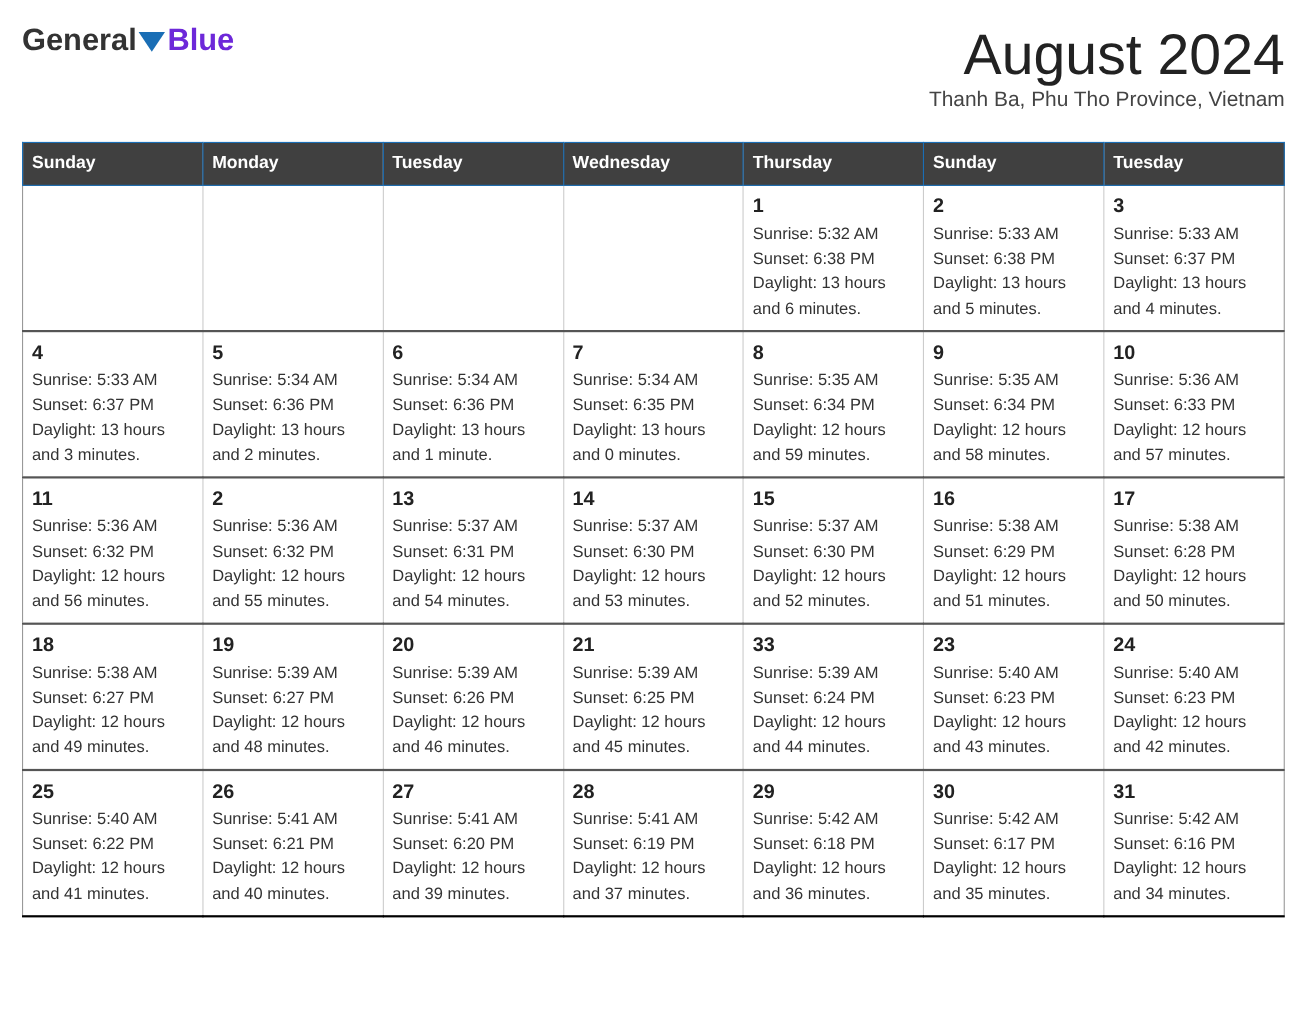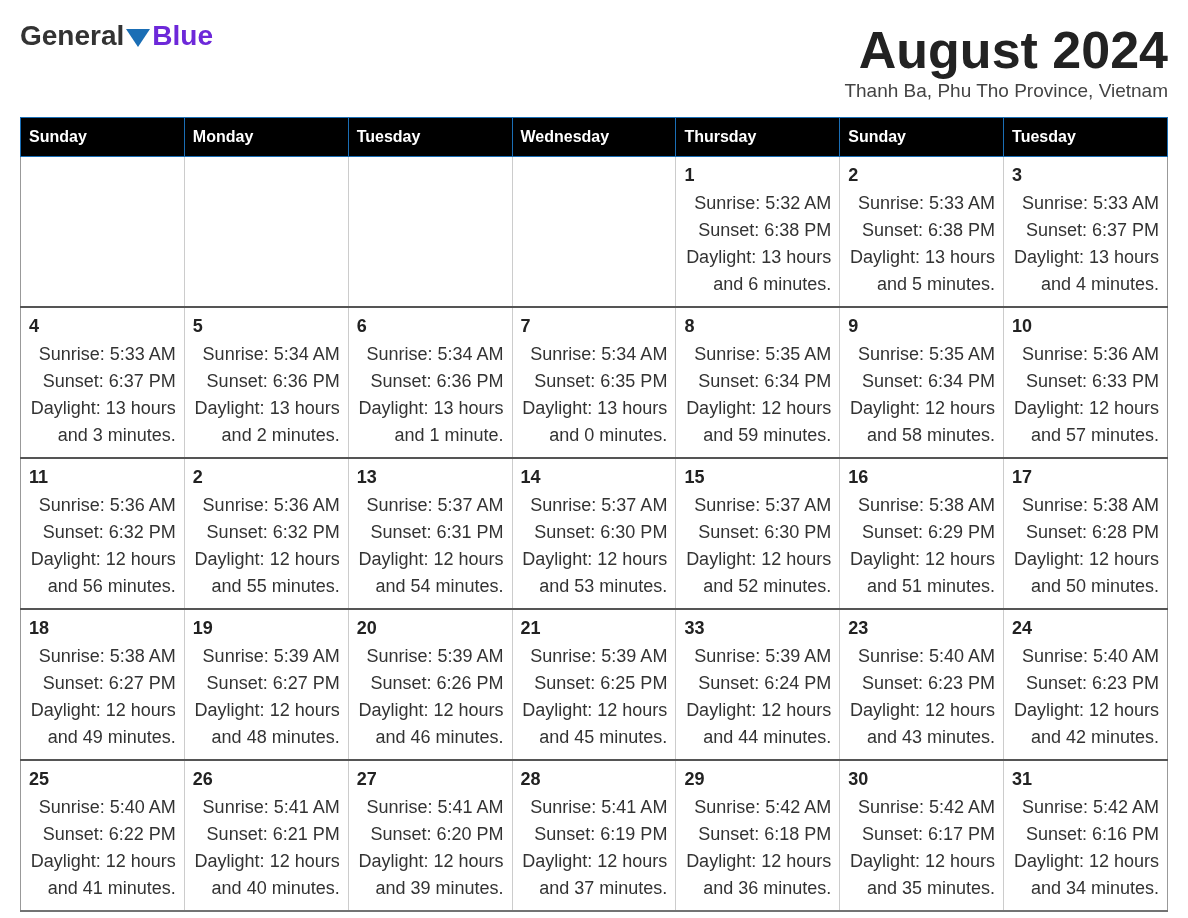--- a/index.html
+++ b/index.html
@@ -9,21 +9,21 @@
       width: 1188px;
       min-height: 918px;
       padding: 20px;
     }
     table {
       width: 100%;
       border-collapse: collapse;
       table-layout: fixed;
     }
     thead tr {
-      background-color: #000000;
+      background-color: #404040;
       margin-top: 24px;
     }
     thead th {
       color: #fff;
       font-size: 16px;
       font-weight: bold;
       padding: 10px 8px;
       text-align: left;
       border: 1px solid #1a6eb5;
     }
@@ -46,43 +46,42 @@
       border-right: 1px solid #999;
     }
     .day-number {
       font-size: 18px;
       font-weight: bold;
       color: #222;
       display: block;
       margin-bottom: 4px;
     }
     .day-info {
-      font-size: 18px;
+      font-size: 15px;
       color: #333;
       line-height: 1.5;
-      text-align: right;
     }
     tbody tr:first-child td {
       border-top: 1px solid #999;
     }
     tbody tr:last-child {
-      border-bottom: 2px solid #737373;
+      border-bottom: 2px solid #000000;
     }
   </style>
 </head>
 <body>
 
-<div style="display: flex; justify-content: space-between; align-items: flex-start; margin-bottom: 15px;">
+<div style="display: flex; justify-content: space-between; align-items: flex-start; margin-bottom: 27px;">
   <div style="display:flex;align-items:baseline;gap:0px;">
     <span style="font-size:28px;font-weight:bold;color:#333;">General</span>
     <span style="display:inline-block;width:0;height:0;border-left:12px solid transparent;border-right:12px solid transparent;border-top:18px solid #1a6eb5;margin:0 0 0 2px;position:relative;top:2px;"></span>
     <span style="font-size:28px;font-weight:bold;color:#6d28d9;margin-left:2px;">Blue</span>
   </div>
   <div style="text-align:right;">
-    <div style="font-size:52px;color:#222;font-weight:bold;">August 2024</div>
+    <div style="font-size:52px;color:#222;font-weight:normal;">August 2024</div>
     <div style="font-size:19px;color:#444;">Thanh Ba, Phu Tho Province, Vietnam</div>
   </div>
 </div>
 <table>
   <thead>
     <tr>
       <th>Sunday</th>
       <th>Monday</th>
       <th>Tuesday</th>
       <th>Wednesday</th>

